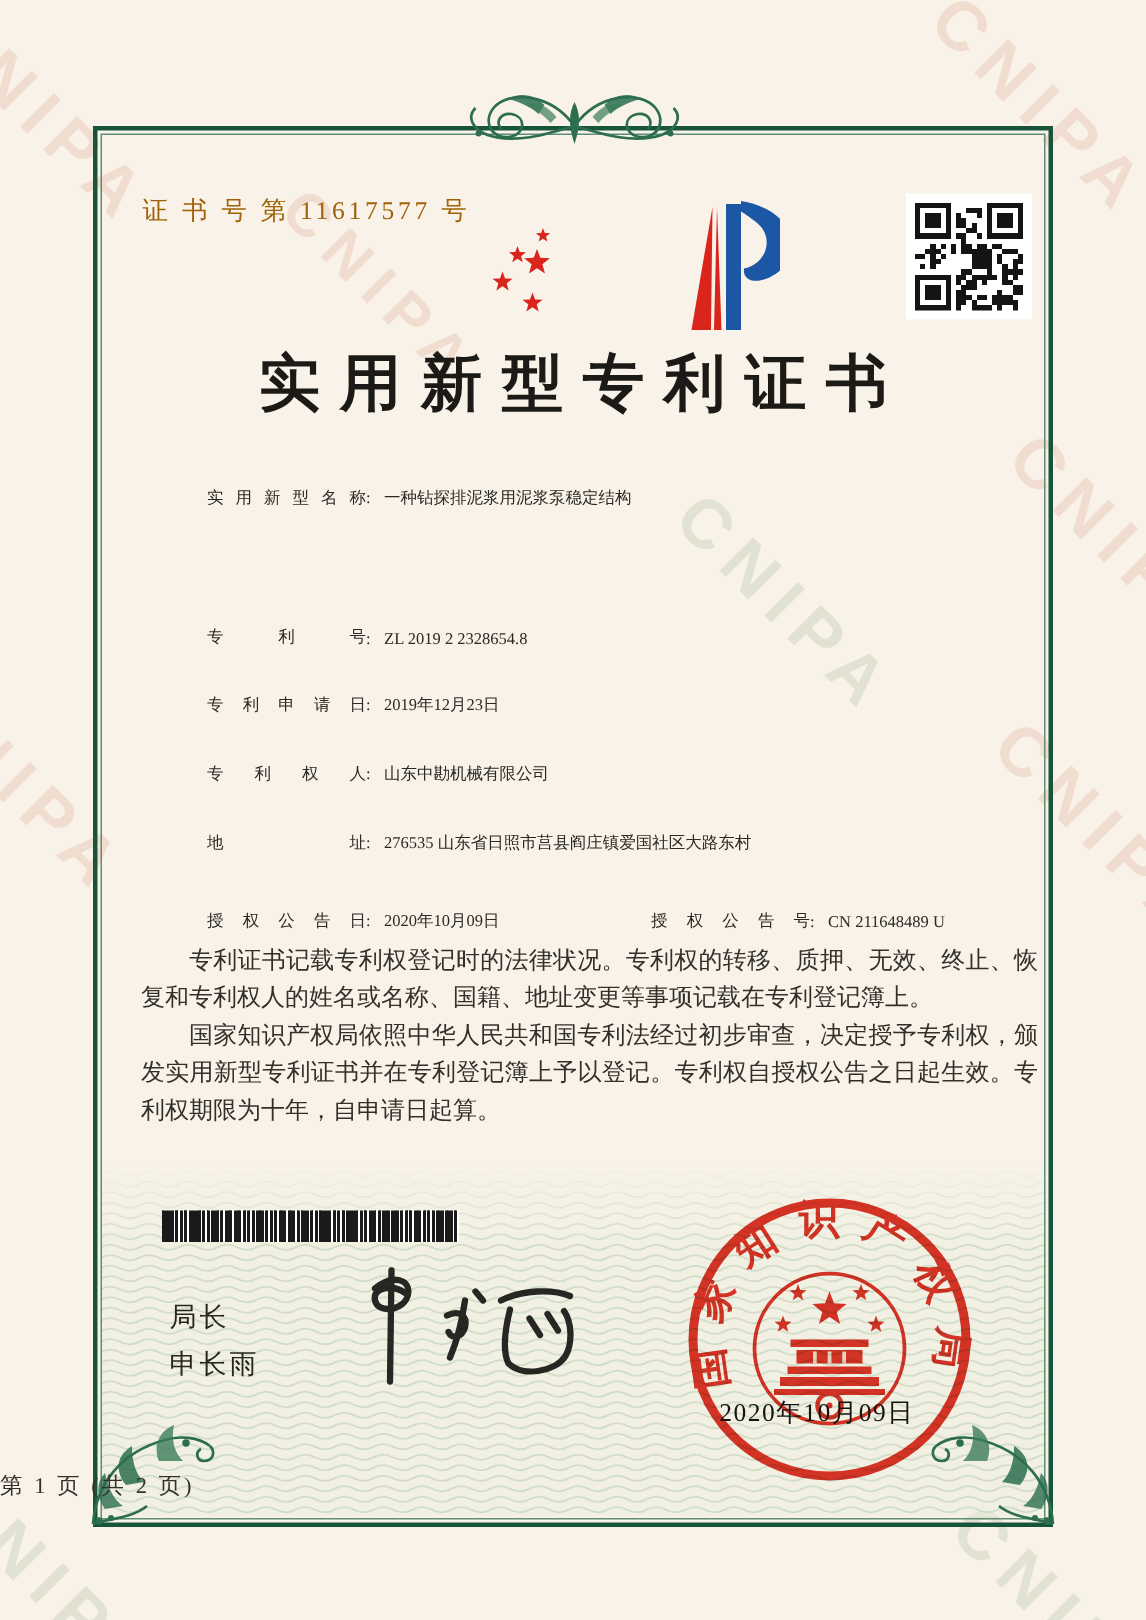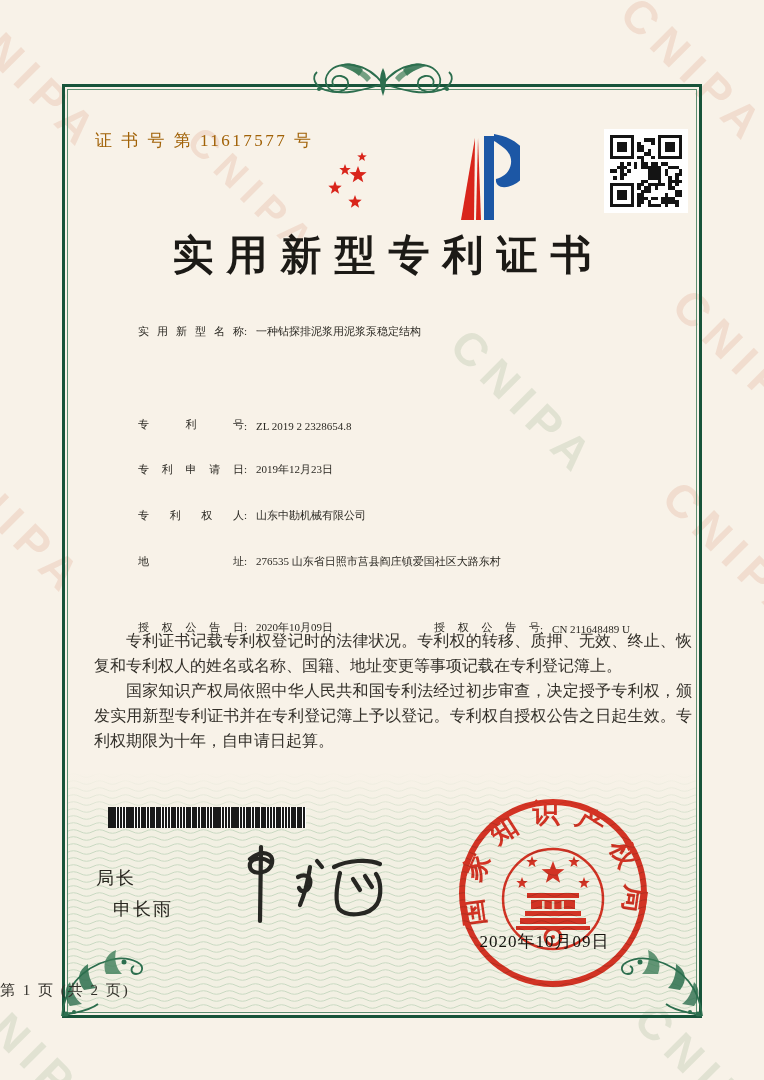--- a/index.html
+++ b/index.html
@@ -38,21 +38,21 @@
   .paras{position:absolute;left:94px;top:628px;width:598px;font-size:16px;line-height:25px;
          text-align:justify;color:#33302a;}
   .paras p{margin:0;text-indent:2em;}
   
   .barcode{position:absolute;left:108px;top:807px;width:198px;height:21px;background-color:#fff;
     background-image:
       repeating-linear-gradient(90deg,#1a1a1a 0 2px,rgba(0,0,0,0) 2px 3px),
       repeating-linear-gradient(90deg,#1a1a1a 0 1px,rgba(0,0,0,0) 1px 5px),
       repeating-linear-gradient(90deg,rgba(0,0,0,0) 0 2px,#1a1a1a 2px 3px,rgba(0,0,0,0) 3px 7px);}
   
-  .signer-title{position:absolute;left:96px;top:866px;font-size:18px;letter-spacing:2px;}
+  .signer-title{position:absolute;left:113px;top:866px;font-size:18px;letter-spacing:2px;}
   .signer-name{position:absolute;left:113px;top:897px;font-size:18px;letter-spacing:2px;}
   .signature{position:absolute;left:222px;top:843px;width:180px;height:85px;}
   
   .seal{position:absolute;left:455px;top:795px;width:196px;height:196px;
         mix-blend-mode:multiply;opacity:0.95;}
   .seal-date{position:absolute;left:462px;top:930px;width:165px;text-align:center;
              font-size:17px;letter-spacing:1px;color:#15130f;}
   
   .pagenum{position:absolute;left:0;right:0;top:981px;text-align:left;font-size:15px;
            letter-spacing:2px;color:#33312b;}
@@ -277,21 +277,21 @@
   </div>
   <div class="row" style="top:462px">
     <span class="lbl">专利申请日</span><span class="colon">:</span><span>2019年12月23日</span>
   </div>
   <div class="row" style="top:508px">
     <span class="lbl">专利权人</span><span class="colon">:</span><span>山东中勘机械有限公司</span>
   </div>
   <div class="row" style="top:554px">
     <span class="lbl">地址</span><span class="colon">:</span><span>276535 山东省日照市莒县阎庄镇爱国社区大路东村</span>
   </div>
-  <div class="row" style="top:620px">
+  <div class="row" style="top:606px">
     <span class="lbl">授权公告日</span><span class="colon">:</span><span>2020年10月09日</span>
     <span class="grp2">
       <span class="lbl">授权公告号</span><span class="colon">:</span><span>CN 211648489 U</span>
     </span>
   </div>
 
   <div class="paras">
     <p>专利证书记载专利权登记时的法律状况。专利权的转移、质押、无效、终止、恢复和专利权人的姓名或名称、国籍、地址变更等事项记载在专利登记簿上。</p>
     <p>国家知识产权局依照中华人民共和国专利法经过初步审查，决定授予专利权，颁发实用新型专利证书并在专利登记簿上予以登记。专利权自授权公告之日起生效。专利权期限为十年，自申请日起算。</p>
   </div>

